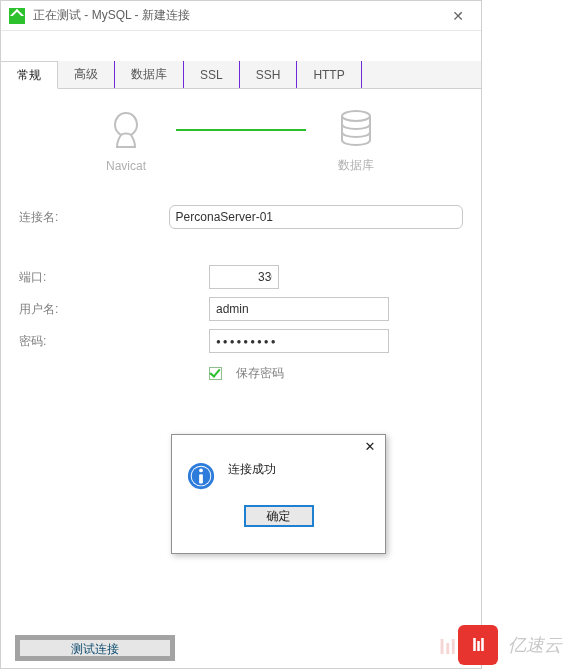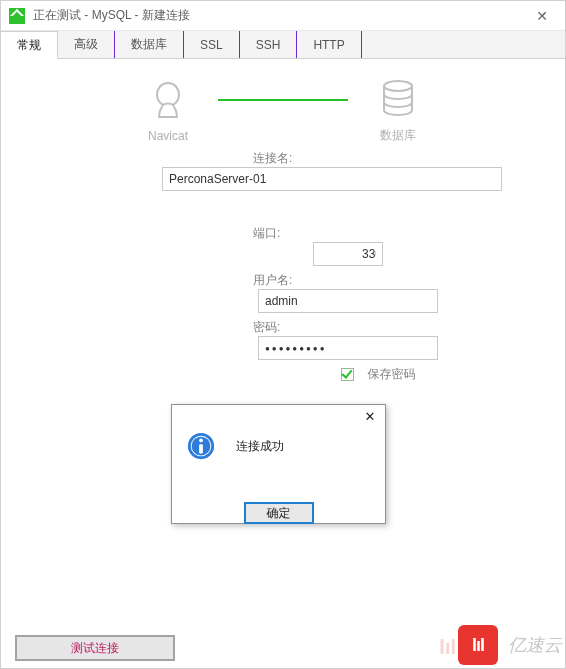--- a/index.html
+++ b/index.html
@@ -1,62 +1,62 @@
 <!DOCTYPE html>
 <html><head>
 <meta charset="utf-8">
 <style>
   * { box-sizing: border-box; font-family: "Microsoft YaHei", "PingFang SC", sans-serif; }
   body { margin: 0; background: #fff; width: 566px; height: 669px; overflow: hidden; position: relative; }
 
-  .window { width: 566px; height: 669px; border: 1px solid #d0d0d0; background: #fff; display: flex; flex-direction: column; }
+  .window { width: 482px; height: 669px; border: 1px solid #d0d0d0; background: #fff; display: flex; flex-direction: column; }
 
   .titlebar { height: 30px; display: flex; align-items: center; padding: 0 8px; background: #fff; border-bottom: 1px solid #e8e8e8; }
   .app-icon { width: 16px; height: 16px; background: #2ec12e; display: inline-block; margin-right: 8px; position: relative; }
   .app-icon::after { content: ""; position: absolute; left: 3px; top: 3px; width: 6px; height: 6px; border: 2px solid #fff; border-right-color: transparent; border-bottom-color: transparent; transform: rotate(45deg); }
   .title-text { font-size: 12px; color: #606060; }
   .titlebar .spacer { flex: 1; }
   .close-x { font-size: 14px; color: #666; width: 30px; text-align: center; cursor: default; }
 
-  .tabs { display: flex; background: #f4f4f4; height: 28px; border-bottom: 1px solid #d0d0d0; }
+  .tabs { display: flex; background: #f4f4f4; height: 28px; border-bottom: 1px solid #d0d0d0; margin-top: 30px; }
   .tab { padding: 0 16px; font-size: 12px; color: #555; display: flex; align-items: center; border-right: 1px solid #6d28d9; cursor: default; }
   .tab.active { background: #fff; color: #222; margin-bottom: -1px; border-bottom: 1px solid #fff; border-top: 1px solid #d0d0d0; border-left: 1px solid #d0d0d0; border-right: 1px solid #d0d0d0;}
   .tabs .active:first-child{border-left:none;}
 
   .body-area { flex: 1; padding: 18px 18px 10px 18px; position: relative; }
 
-  .hero { display: flex; align-items: center; justify-content: center; margin: 0 0 6px 0; }
+  .hero { display: flex; align-items: center; justify-content: center; margin: 0 0 30px 0; }
   .hero .lbl { font-size: 12px; color: #b0b0b0; text-align: center; width: 80px; }
   .hero-line { width: 130px; height: 2px; background: #2bbf2b; margin: 0 10px 22px 10px; }
   .hero-col { display: flex; flex-direction: column; align-items: center; gap: 8px; }
 
   .nav-icon-svg, .db-icon-svg { stroke: #c0c0c0; }
 
-  .form-row { display: flex; align-items: center; margin-bottom: 6px; min-height: 26px; flex-direction: column; }
+  .form-row { display: flex; align-items: center; margin-bottom: 6px; min-height: 26px; }
   .form-label { width: 60px; font-size: 12px; color: #808080; }
   .form-input { font-size: 12px; height: 24px; padding: 0 6px; border: 1px solid #c8c8c8; background: #fff; color: #333; }
-  .w-long { width: 340px; margin-left: 98px; }
+  .w-long { width: 340px; margin-left: 98px; border-radius: 6px; }
   .w-med  { width: 180px; margin-left: 130px; }
   .w-port { width: 70px;  margin-left: 130px; padding-left: 48px; }
   .gap-block { height: 28px; }
   .checkbox-row { margin-left: 190px; display: flex; align-items: center; gap: 14px; font-size: 12px; color: #808080; }
   .chk { width: 13px; height: 13px; border: 1px solid #8fbf8f; position: relative; }
   .chk::after { content: ""; position: absolute; left: 2px; top: -1px; width: 4px; height: 8px; border: solid #2bbf2b; border-width: 0 2px 2px 0; transform: rotate(40deg); }
 
   .dialog { position: absolute; left: 170px; top: 345px; width: 215px; height: 120px; background: #fff; border: 1px solid #909090; box-shadow: 2px 2px 6px rgba(0,0,0,.25); }
   .dialog-title { height: 22px; display: flex; justify-content: flex-end; align-items: center; padding: 0 4px; }
   .dialog-close { font-size: 13px; color: #222; width: 22px; text-align: center; cursor: default;}
-  .dialog-body { display: flex; align-items: center; padding: 4px 16px 10px 14px; gap: 20px; }
+  .dialog-body { display: flex; padding: 4px 16px 10px 14px; gap: 12px; }
   .info-icon { width: 30px; height: 30px; }
   .dialog-msg { font-size: 12px; color: #222; }
   .dialog-btns { text-align: center; padding: 4px 0 10px 0; }
-  .ok-btn { width: 70px; height: 22px; font-size: 12px; background: #e8e8e8; border: 2px solid #1d80d0; color: #222; cursor: default; margin-top: 27px; }
+  .ok-btn { width: 70px; height: 22px; font-size: 12px; background: #e8e8e8; border: 2px solid #1d80d0; color: #222; cursor: default; }
 
   .footer { height: 40px; display: flex; align-items: center; padding: 0 14px; }
-  .test-btn { width: 160px; height: 26px; font-size: 12px; color: #be185d; background: #e6e6e6; border: 2px solid #a3a3a3; cursor: default; }
+  .test-btn { width: 160px; height: 26px; font-size: 12px; color: #0c4a6e; background: #e6e6e6; border: 5px solid #a3a3a3; cursor: default; }
 
   .watermark { position: absolute; right: 4px; bottom: 4px; display: flex; align-items: center; gap: 6px; }
   .wm-badge { width: 40px; height: 40px; background: #e8342f; border-radius: 6px; display:flex; align-items:center; justify-content:center; color:#fff; font-weight:700; font-size:18px; letter-spacing:-1px;}
   .wm-text1 { font-size: 22px; font-weight: 700; color: #333; }
   .wm-text2 { font-size: 18px; font-weight: 300; color: #c8c8c8; margin-left: 4px; font-style: italic;}
   .wm-fade { position:absolute; right: 110px; bottom: 10px; color:#f6d5d5; font-size:20px; font-weight:700;}
 </style>
 </head>
 <body>
 

